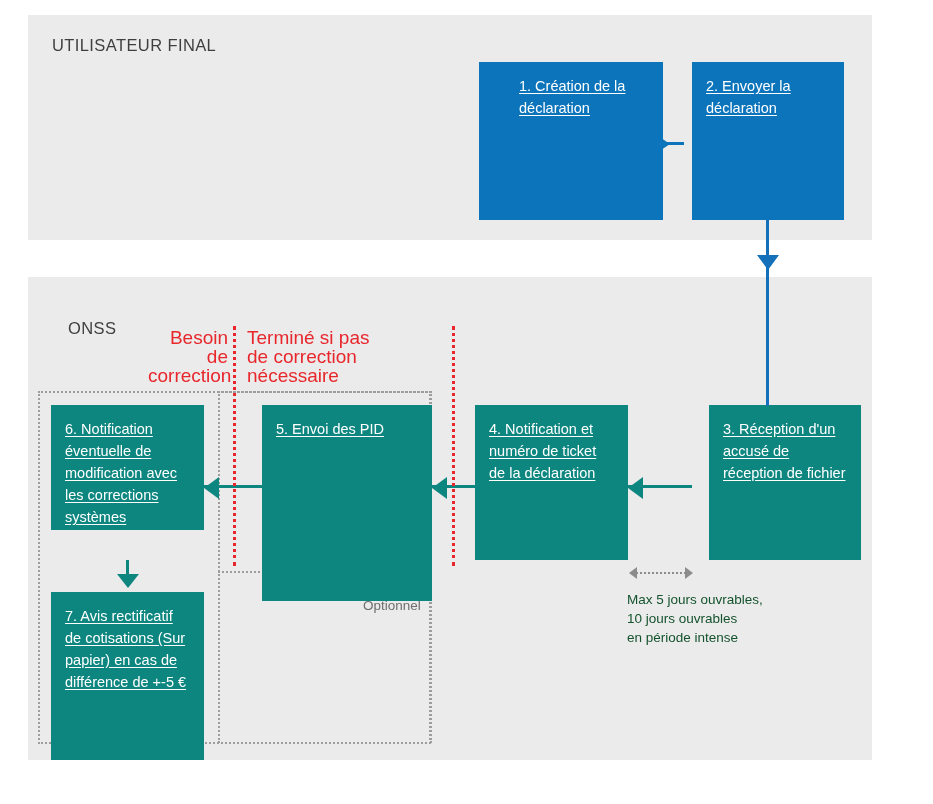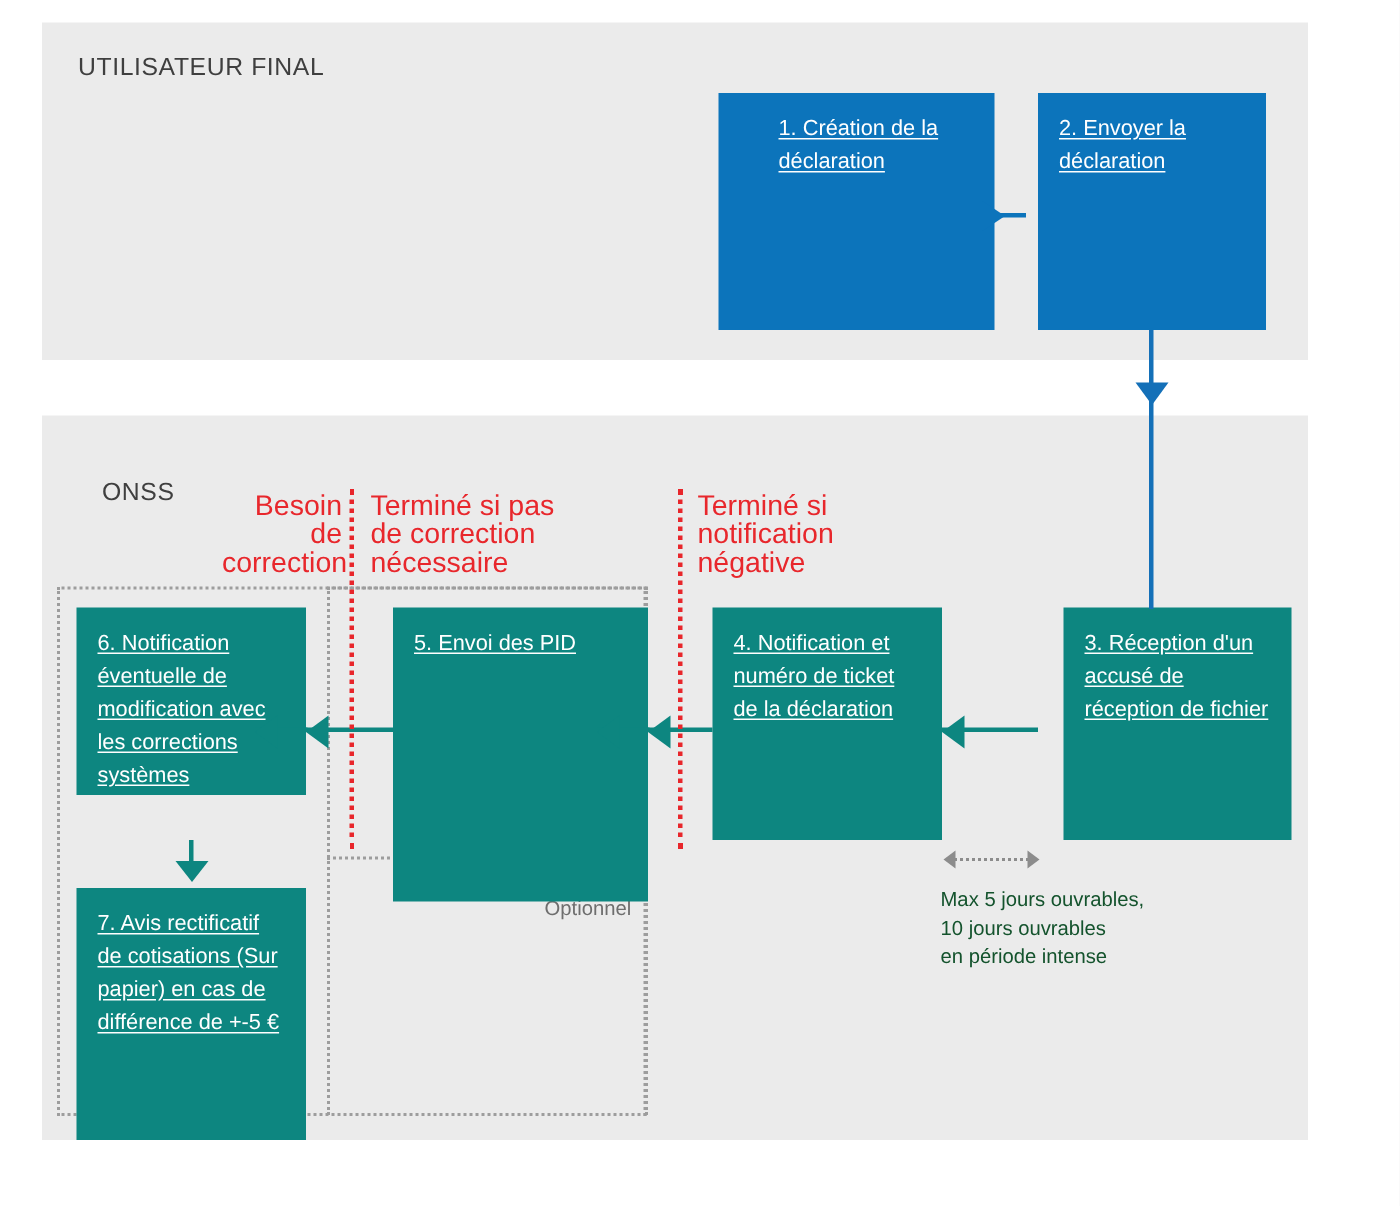--- a/index.html
+++ b/index.html
@@ -161,23 +161,20 @@
   <div class="cx" id="conn-6-7-head"></div>
 
   <div class="red-rule" id="rule-correction"></div>
   <div class="red-rule" id="rule-notification"></div>
 
   <div class="red-label" id="label-besoin">Besoin de
 correction</div>
   <div class="red-label" id="label-termine-pas">Terminé si pas
 de correction
 nécessaire</div>
-  <div class="red-label" id="label-termine-neg">Terminé si
-notification
-négative</div>
 
   <svg id="meas-arrow" viewBox="0 0 66 16">
     <line x1="8" y1="8" x2="58" y2="8" stroke="#8c8c8c" stroke-width="2" stroke-dasharray="2 2"></line>
     <polygon points="9,2 9,14 1,8" fill="#8c8c8c"></polygon>
     <polygon points="57,2 57,14 65,8" fill="#8c8c8c"></polygon>
   </svg>
   <div id="label-sla">Max 5 jours ouvrables,
 10 jours ouvrables
 en période intense</div>
 

